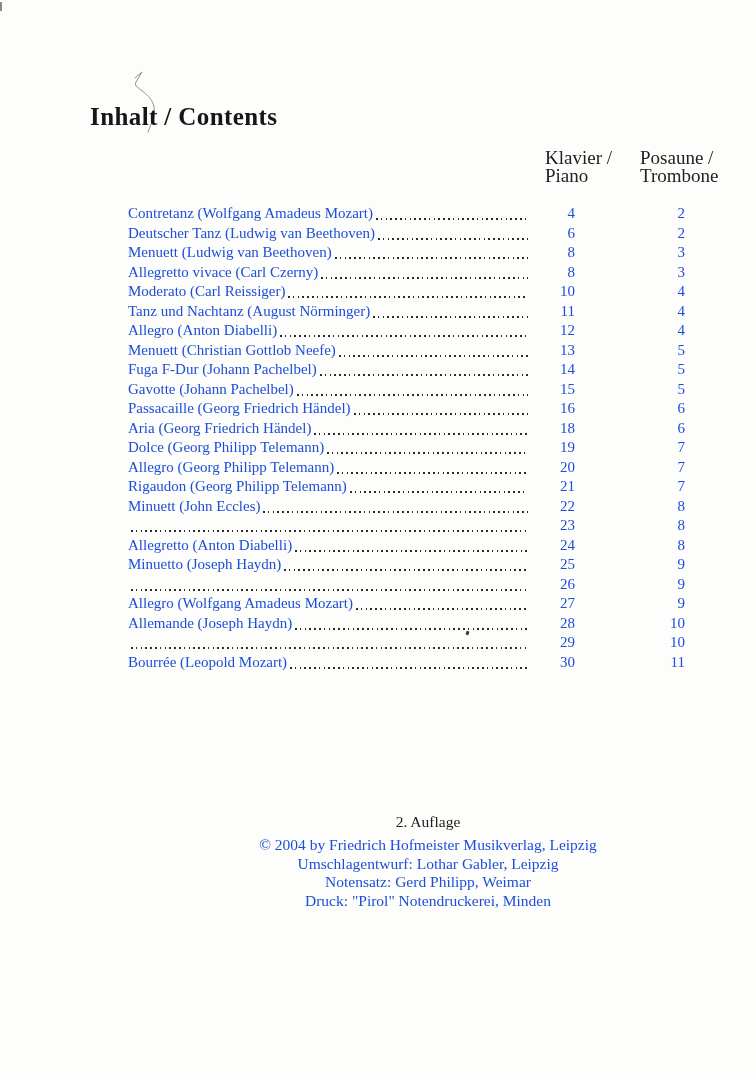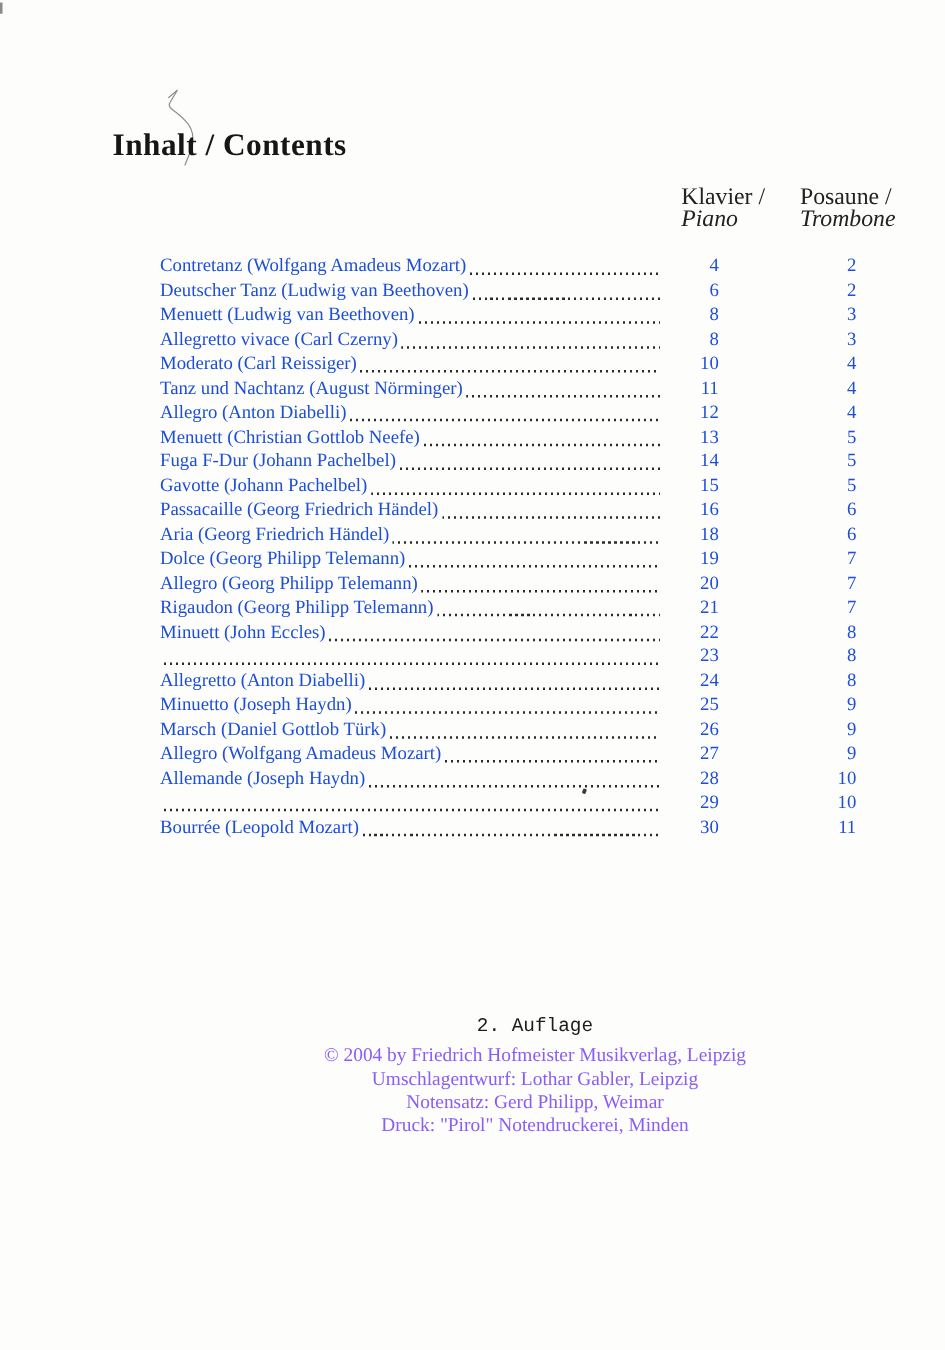--- a/index.html
+++ b/index.html
@@ -22,21 +22,21 @@
     color: #161616;
   }
 
   .col-header {
     position: absolute;
     top: 149px;
     font-size: 19px;
     line-height: 18px;
     color: #222;
   }
-  .col-header .l2 { font-style: italic; }
+  .col-header .l2 { }
   .col-header.klavier { left: 545px; }
   .col-header.posaune { left: 640px; }
 
   .toc-list {
     position: absolute;
     top: 204px; left: 128px;
     width: 557px;
   }
   .toc-row {
     display: flex;
@@ -62,28 +62,27 @@
   .num { text-align: right; font-size: 15px; }
   .num.piano { width: 45px; }
   .num.trombone { width: 110px; }
 
   .edition {
     position: absolute;
     top: 812px; left: 100px; right: 0;
     text-align: center;
     font-size: 15.5px; line-height: 19px;
     color: #1d1d1d;
-    font-family: Liberation Mono, monospace;
   }
   .credits {
     position: absolute;
     top: 836px; left: 100px; right: 0;
     text-align: center;
     font-size: 15.5px; line-height: 18.7px;
-    color: #8b5cf6;
+    color: #1d4ed8;
   }
 
   .scratch { position: absolute; left: 118px; top: 66px; }
   .speck-1 {
     position: absolute; left: 466px; top: 631px;
     width: 3px; height: 4px;
     background: #3a3a3a;
     border-radius: 1px;
     transform: rotate(20deg);
   }
@@ -243,21 +242,20 @@
       </div>
 
       <div class="toc-row">
         <span class="toc-title">Minuetto (Joseph Haydn)</span>
         <span class="leader"></span>
         <span class="num piano">25</span>
         <span class="num trombone">9</span>
       </div>
 
       <div class="toc-row">
-        <span class="toc-title">Marsch (Daniel Gottlob Türk)</span>
         <span class="leader"></span>
         <span class="num piano">26</span>
         <span class="num trombone">9</span>
       </div>
 
       <div class="toc-row">
         <span class="toc-title">Allegro (Wolfgang Amadeus Mozart)</span>
         <span class="leader"></span>
         <span class="num piano">27</span>
         <span class="num trombone">9</span>

